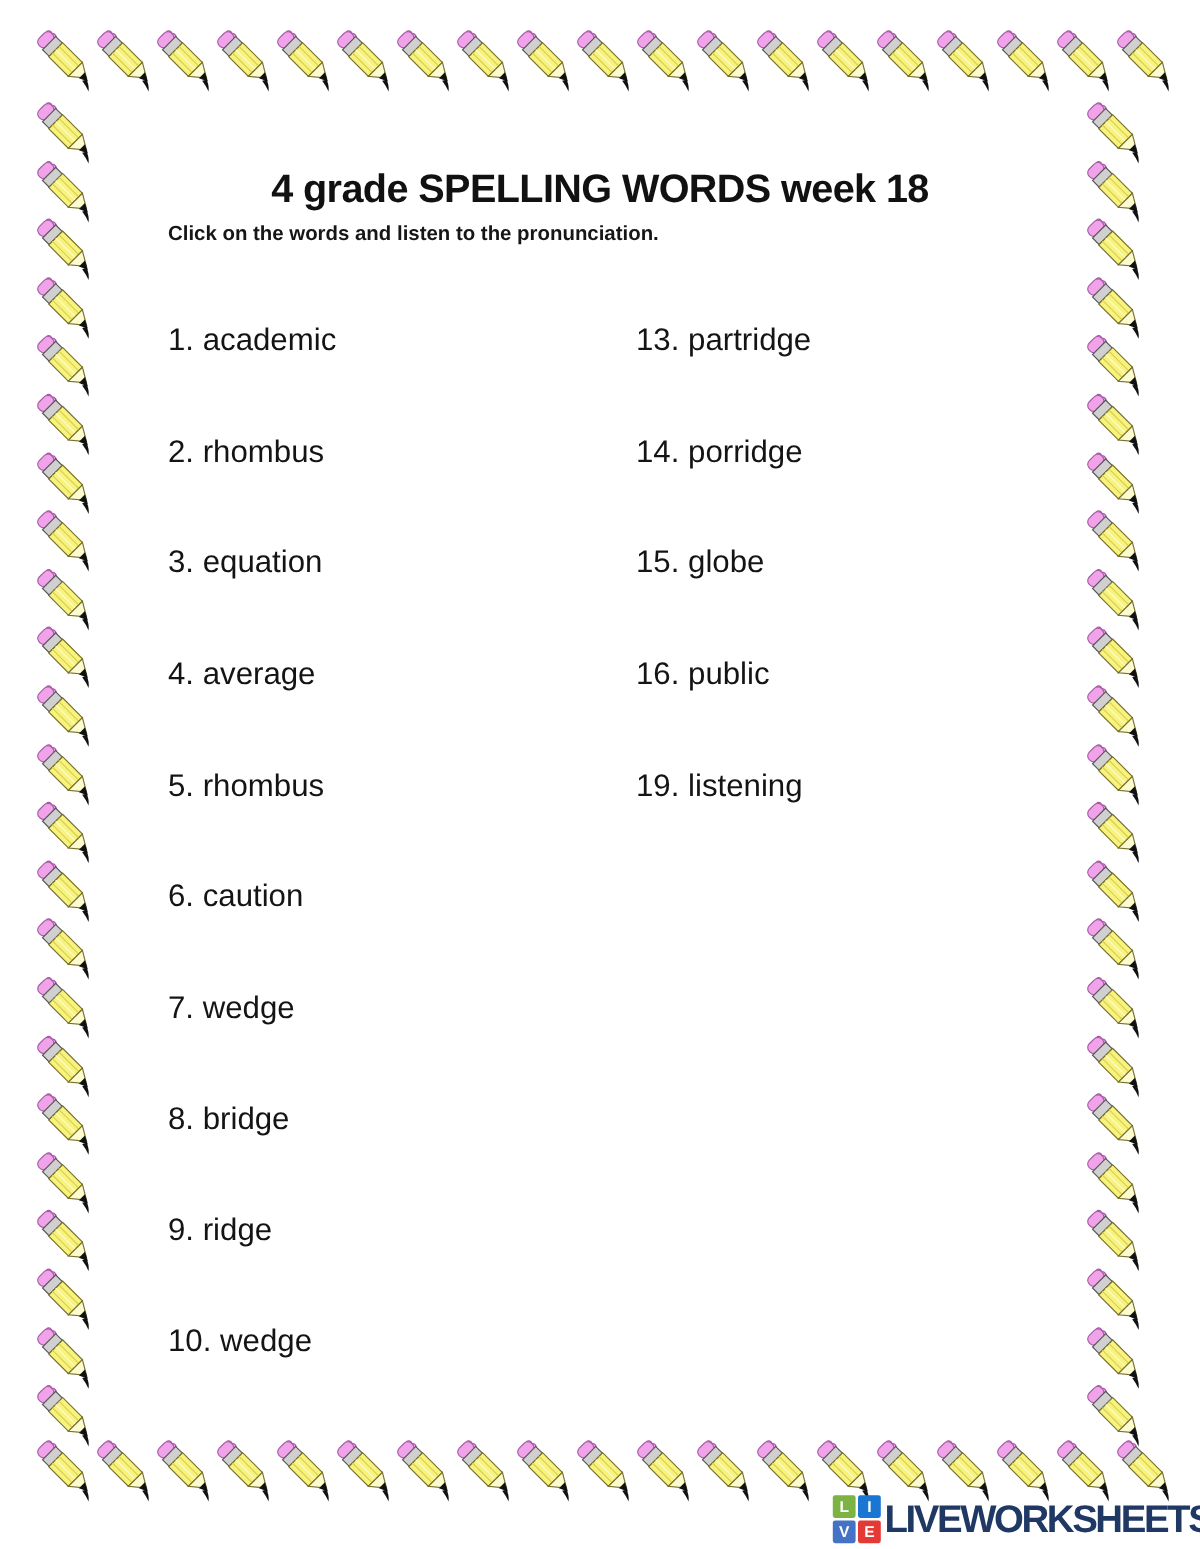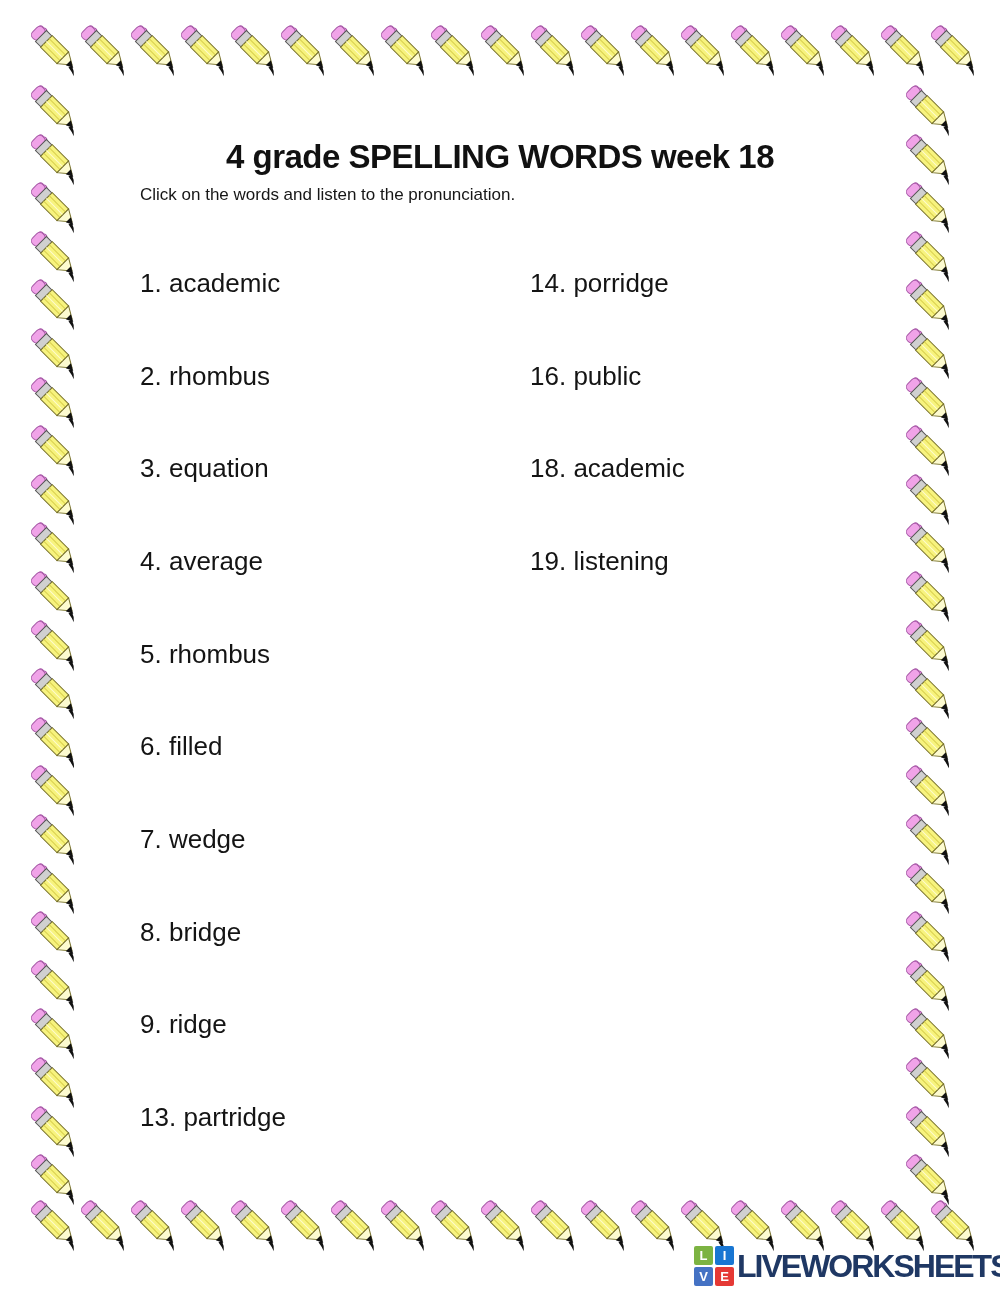--- a/index.html
+++ b/index.html
@@ -25,21 +25,21 @@
   
   .title{
     position:absolute;left:0;top:116px;width:1000px;
     text-align:center;
     font-size:33px;font-weight:bold;
     letter-spacing:-0.5px;
     color:#111111;
   }
   .instructions{
     position:absolute;left:140px;top:185px;
-    font-size:17px;color:#161616;
+    font-size:17px;color:#161616;font-weight:bold;
   }
   
   .word-grid{
     position:absolute;left:140px;top:237px;width:770px;height:927px;
     display:grid;
     grid-template-columns:390px 1fr;
     grid-template-rows:repeat(10,92.7px);
     grid-auto-flow:column;
   }
   .word-item{
@@ -1342,28 +1342,29 @@
   <h1 class="title">4 grade SPELLING WORDS week 18</h1>
 
   <div class="instructions">Click on the words and listen to the pronunciation.</div>
 
   <div class="word-grid" id="word-grid">
       <div class="word-item"><span>1. </span><span>academic</span></div>
       <div class="word-item"><span>2. </span><span>rhombus</span></div>
       <div class="word-item"><span>3. </span><span>equation</span></div>
       <div class="word-item"><span>4. </span><span>average</span></div>
       <div class="word-item"><span>5. </span><span>rhombus</span></div>
-      <div class="word-item"><span>6. </span><span>filled</span></div>
+      <div class="word-item"><span>6. </span><span>caution</span></div>
       <div class="word-item"><span>7. </span><span>wedge</span></div>
       <div class="word-item"><span>8. </span><span>bridge</span></div>
       <div class="word-item"><span>9. </span><span>ridge</span></div>
+      <div class="word-item"><span>10. </span><span>wedge</span></div>
       <div class="word-item"><span>13. </span><span>partridge</span></div>
       <div class="word-item"><span>14. </span><span>porridge</span></div>
+      <div class="word-item"><span>15. </span><span>globe</span></div>
       <div class="word-item"><span>16. </span><span>public</span></div>
-      <div class="word-item"><span>18. </span><span>academic</span></div>
       <div class="word-item"><span>19. </span><span>listening</span></div>
     </div>
 
   <div class="logo">
     <div class="logo-grid" id="logo-grid">
         <div class="logo-tile" style="background: rgb(124, 179, 66);">L</div>
         <div class="logo-tile" style="background: rgb(25, 118, 210);">I</div>
         <div class="logo-tile" style="background: rgb(68, 114, 196);">V</div>
         <div class="logo-tile" style="background: rgb(229, 57, 53);">E</div>
       </div>

